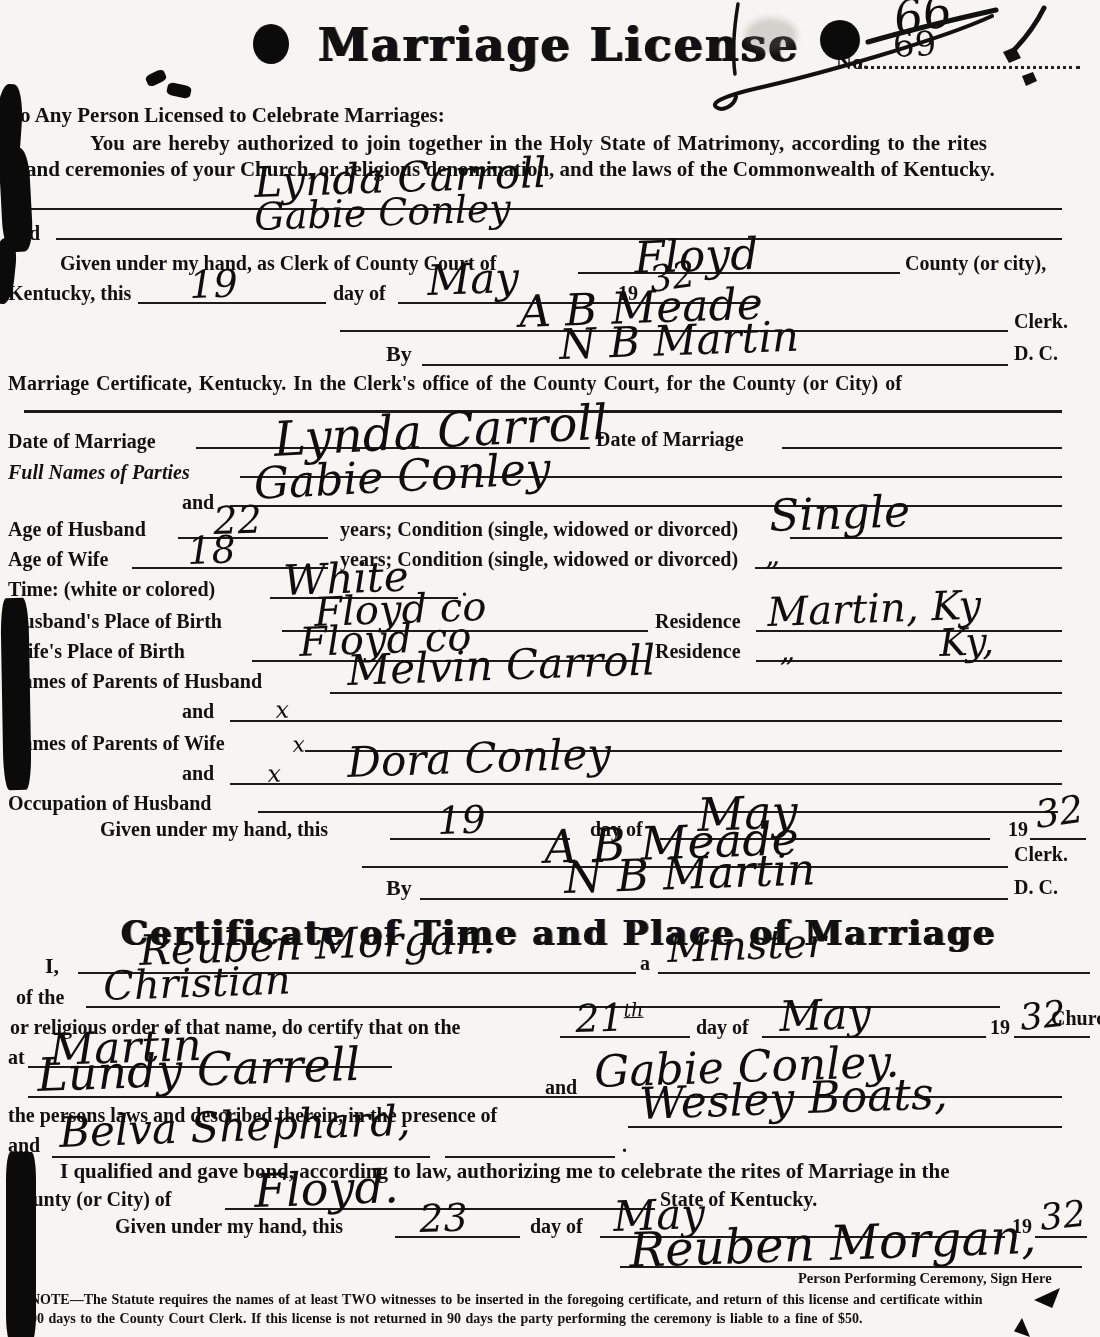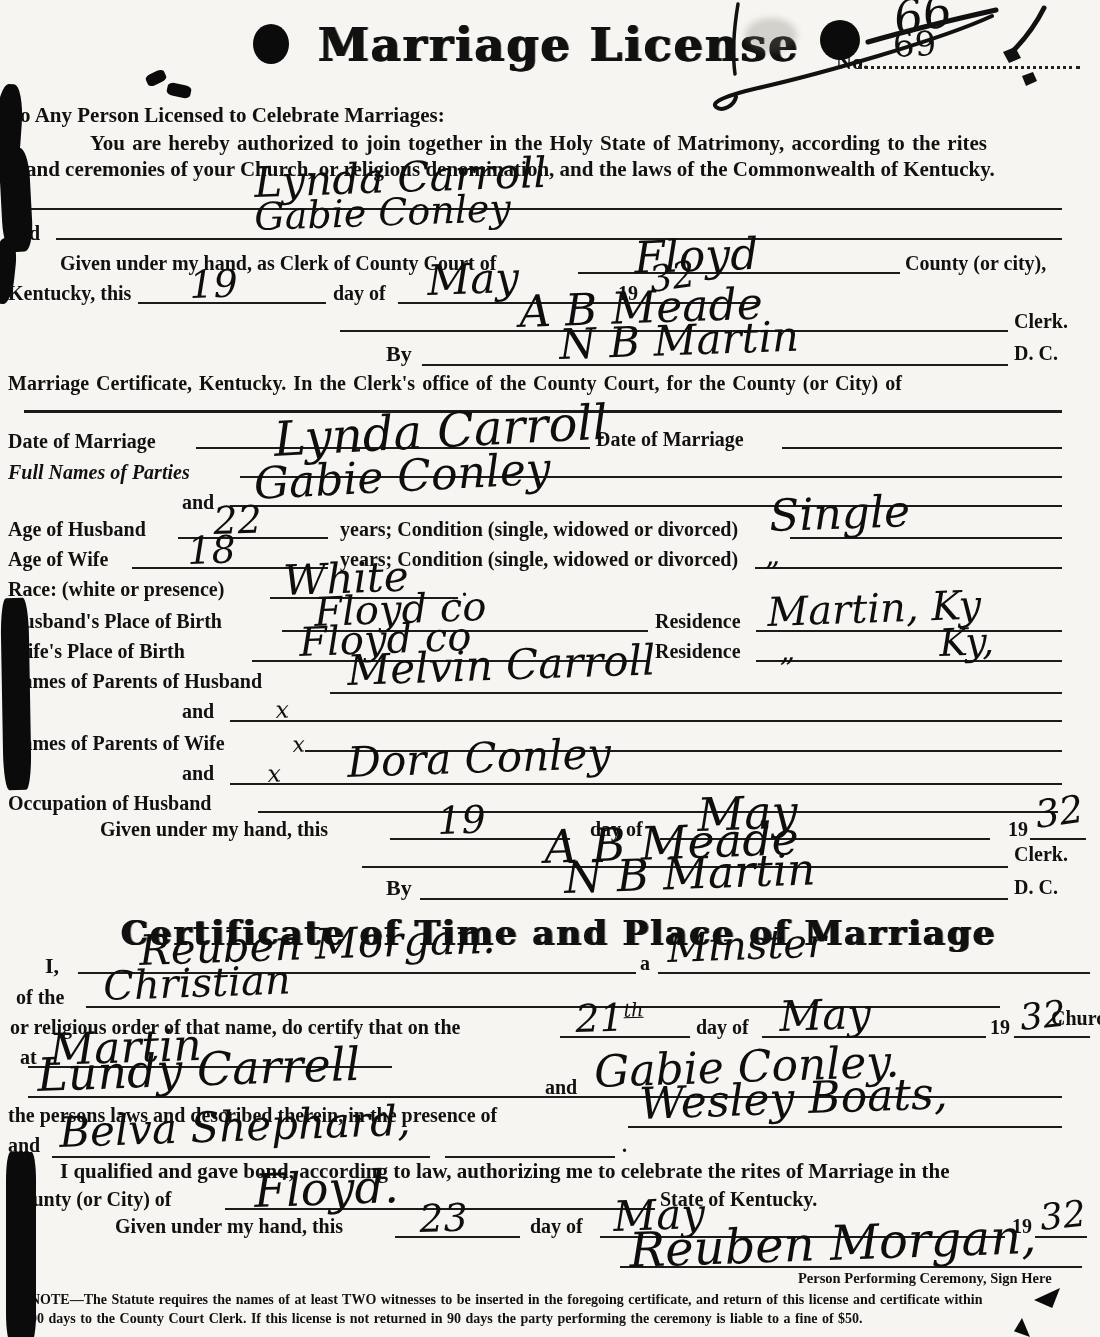--- a/index.html
+++ b/index.html
@@ -105,21 +105,21 @@
   <div class="ln" style="left:790px; top:537px; width:272px;"></div>
   <span class="hw" style="left:770px; top:494px; font-size:44px;">Single</span>
 
   <div class="lb" style="left:8px; top:548px;">Age of Wife</div>
   <div class="ln" style="left:132px; top:567px; width:196px;"></div>
   <span class="hw" style="left:188px; top:532px; font-size:38px;">18</span>
   <div class="lb" style="left:340px; top:548px;">years; Condition (single, widowed or divorced)</div>
   <div class="ln" style="left:755px; top:567px; width:307px;"></div>
   <span class="hw" style="left:765px; top:540px; font-size:30px;">„</span>
 
-  <div class="lb" style="left:8px; top:578px;">Race: (white or presence)</div>
+  <div class="lb" style="left:8px; top:578px;">Time: (white or colored)</div>
   <div class="ln" style="left:270px; top:597px; width:188px;"></div>
   <span class="hw" style="left:284px; top:560px; font-size:42px;">White</span>
   <div class="lb" style="left:462px; top:578px;">.</div>
 
   <div class="lb" style="left:8px; top:610px;">Husband's Place of Birth</div>
   <div class="ln" style="left:282px; top:630px; width:366px;"></div>
   <span class="hw" style="left:315px; top:592px; font-size:40px;">Floyd co</span>
   <div class="lb" style="left:655px; top:610px;">Residence</div>
   <div class="ln" style="left:756px; top:630px; width:306px;"></div>
   <span class="hw" style="left:768px; top:592px; font-size:40px;">Martin, Ky</span>
@@ -188,21 +188,21 @@
   <div class="lb" style="left:10px; top:1016px;text-align:center;">or religious order of that name, do certify that on the</div>
   <div class="ln" style="left:560px; top:1036px; width:130px;"></div>
   <span class="hw" style="left:576px; top:1000px; font-size:38px;"><span>21</span><sup>th</sup></span>
   <div class="lb" style="left:696px; top:1016px;">day of</div>
   <div class="ln" style="left:762px; top:1036px; width:224px;"></div>
   <span class="hw" style="left:780px; top:996px; font-size:42px;">May</span>
   <div class="lb" style="left:990px; top:1016px;">19</div>
   <span class="hw" style="left:1022px; top:1000px; font-size:36px; transform:rotate(-6deg);">32</span>
   <div class="ln" style="left:1014px; top:1036px; width:76px;"></div>
 
-  <div class="lb" style="left:20px; top:1046px;">at</div>
+  <div class="lb" style="left:8px; top:1046px;">at</div>
   <div class="ln" style="left:28px; top:1066px; width:364px;"></div>
   <span class="hw" style="left:50px; top:1028px; font-size:44px;">Martin</span>
 
   <div class="ln" style="left:28px; top:1096px; width:1034px;"></div>
   <span class="hw" style="left:38px; top:1052px; font-size:46px;">Lundy Carrell</span>
   <div class="lb" style="left:545px; top:1076px;">and</div>
   <span class="hw" style="left:595px; top:1050px; font-size:44px;">Gabie Conley.</span>
 
   <div class="lb" style="left:8px; top:1104px;">the persons laws and described therein, in the presence of</div>
   <div class="ln" style="left:628px; top:1126px; width:434px;"></div>

